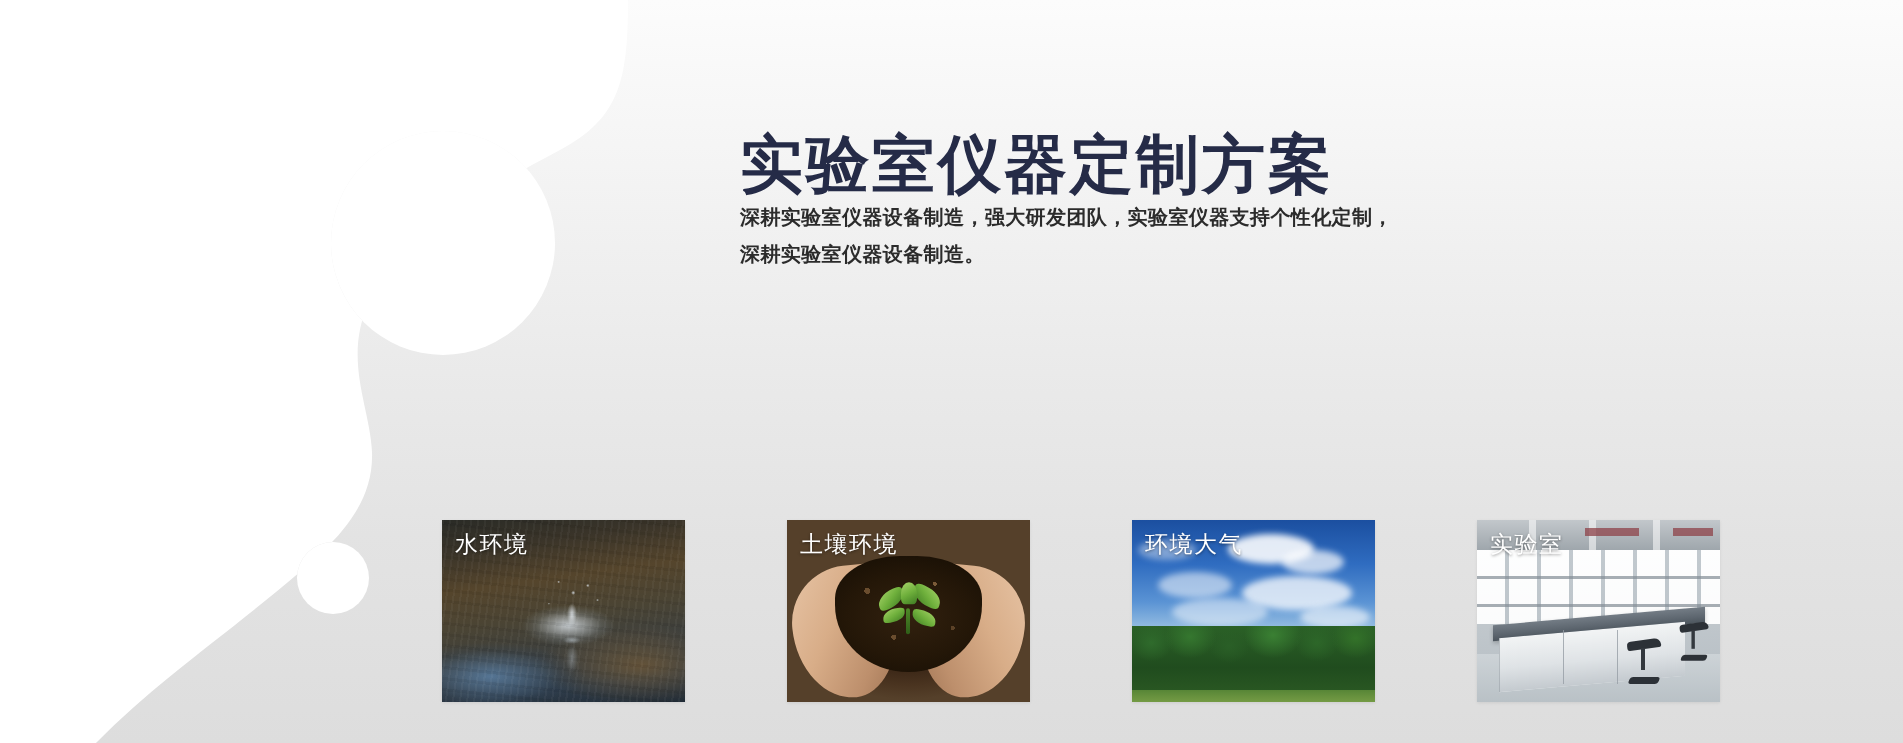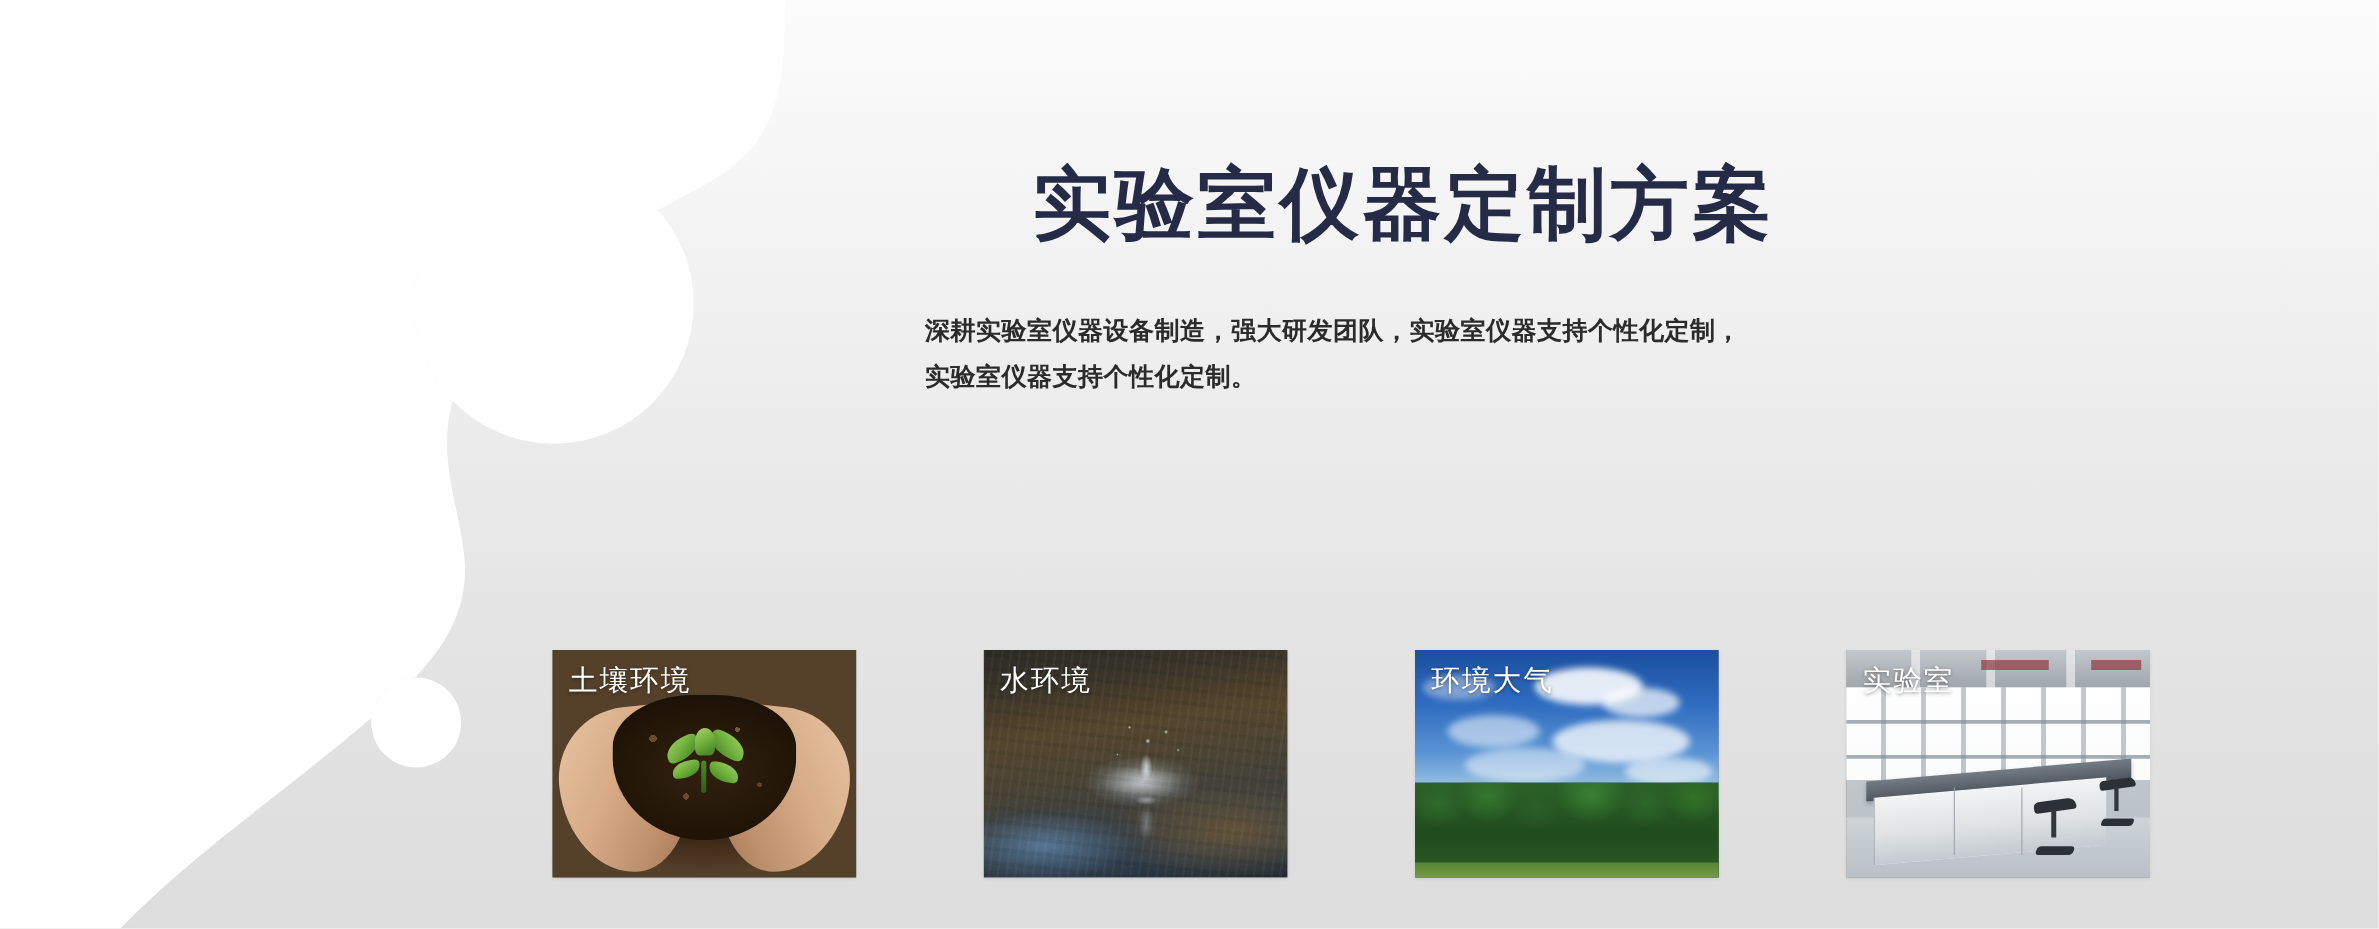--- a/index.html
+++ b/index.html
@@ -28,26 +28,25 @@
     position:absolute;
     left:740px; top:130px;
     width:700px;
   }
   #page-title {
     font-size:63px;
     line-height:1.1;
     font-weight:bold;
     letter-spacing:3px;
     color:#252b47;
-    text-align:right;
+    text-align:left;
     width:680px;
     white-space:nowrap;
   }
   #subtitle-block {
-    margin-top:48px;
     width:800px;
     font-size:20px;
     line-height:1.85;
     font-weight:bold;
     color:#2b2b2b;
     letter-spacing:0.4px;
   }
   .subtitle-line { display:block; white-space:nowrap; }
 
   
@@ -295,46 +294,46 @@
                L0,743 Z" fill="#ffffff" mask="url(#holes)"></path>
       <circle cx="443" cy="243" r="112" fill="#ffffff"></circle>
       <circle cx="333" cy="578" r="36" fill="#ffffff"></circle>
     </svg>
   </div>
 
   <div id="headline-block">
     <h1 id="page-title">实验室仪器定制方案</h1>
     <div id="subtitle-block">
       <span class="subtitle-line">深耕实验室仪器设备制造，强大研发团队，实验室仪器支持个性化定制，</span>
-      <span class="subtitle-line">实验室仪器支持个性化定制。</span>
+      <span class="subtitle-line">深耕实验室仪器设备制造。</span>
     </div>
   </div>
 
   <div id="cards-row">
+
+    <div class="card">
+      <div class="card-art art-water"></div>
+      <span class="card-label">水环境</span>
+    </div>
 
     <div class="card">
       <div class="card-art art-soil">
         <div class="hand-l"></div>
         <div class="hand-r"></div>
         <div class="dirt-pile"></div>
         <div class="sprout">
           <div class="stem"></div>
           <div class="leaf l1"></div>
           <div class="leaf l2"></div>
           <div class="leaf l3"></div>
           <div class="leaf l4"></div>
           <div class="leaf l5"></div>
         </div>
       </div>
       <span class="card-label">土壤环境</span>
-    </div>
-
-    <div class="card">
-      <div class="card-art art-water"></div>
-      <span class="card-label">水环境</span>
     </div>
 
     <div class="card">
       <div class="card-art art-sky">
         <div class="cloud c1"></div>
         <div class="cloud c2"></div>
         <div class="cloud c3"></div>
         <div class="cloud c4"></div>
         <div class="cloud c5"></div>
         <div class="cloud c6"></div>

